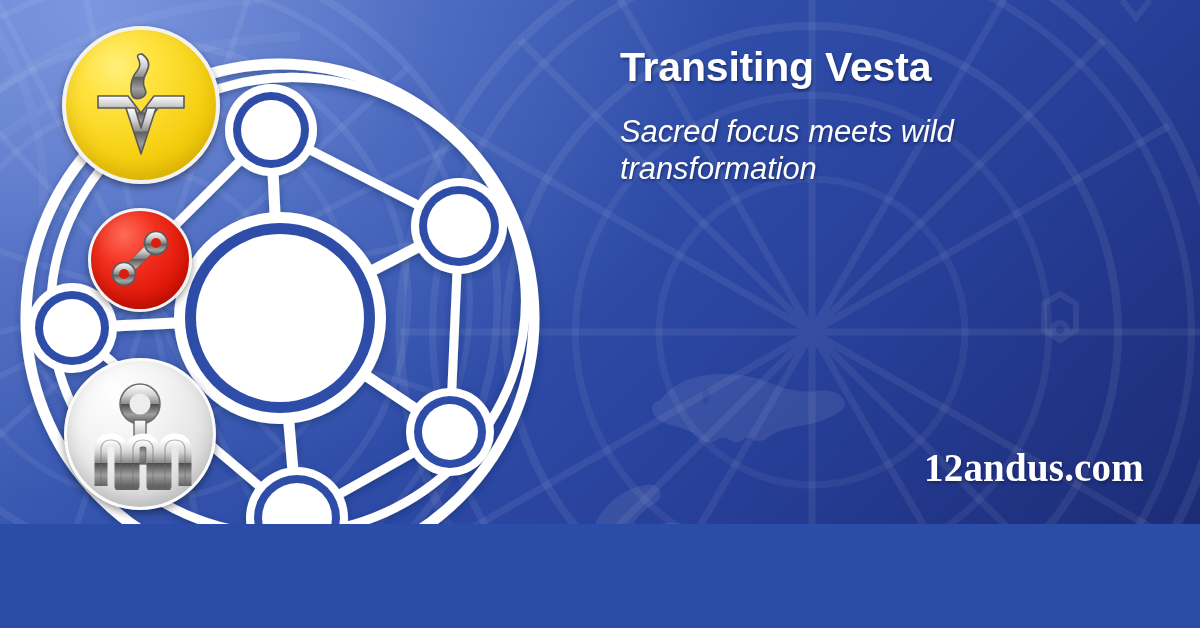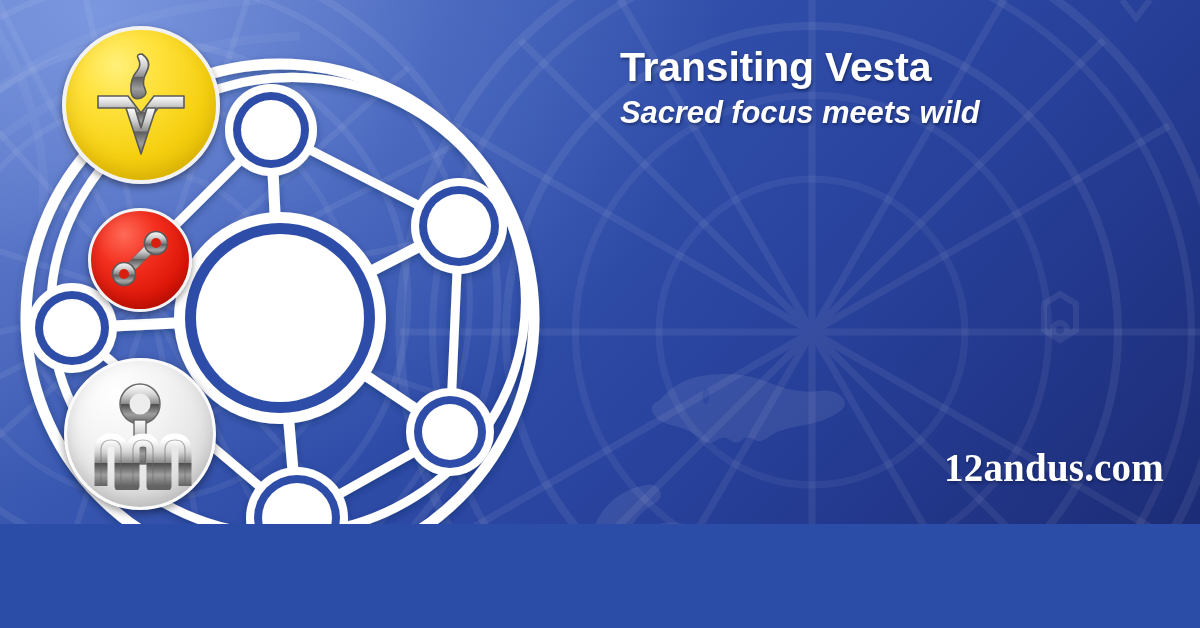--- a/index.html
+++ b/index.html
@@ -86,33 +86,33 @@
   }
   #headline {
     font-size:41px;
     font-weight:bold;
     line-height:1.13;
     color:#ffffff;
     letter-spacing:-0.2px;
     text-shadow:1px 2px 3px rgba(10,20,60,0.55);
   }
   #subtitle {
-    margin-top:5px;
+    margin-top:24px;
     font-size:31px;
-    font-weight:bold;
+    font-weight:normal;
     font-style:italic;
     line-height:1.17;
     color:#fdfdfd;
     letter-spacing:-0.1px;
     text-shadow:1px 2px 3px rgba(10,20,60,0.5);
   }
 
   #brand {
     position:absolute;
-    right:36px;
+    right:56px;
     bottom:34px;
     font-family:"Liberation Serif", serif;
     font-size:39px;
     font-weight:bold;
     color:#ffffff;
     letter-spacing:0.2px;
     text-shadow:1px 2px 3px rgba(10,20,60,0.5);
     margin-top:32px;
   }
 </style>
@@ -367,18 +367,19 @@
                L98 108" fill="none" stroke="#6a6a6a" stroke-width="1.2" opacity="0.5"></path>
     </svg>
   </div>
 
   <div id="text-block">
     <div id="headline">
       <div>Transiting Vesta</div>
     </div>
     <div id="subtitle">
       <div>Sacred focus meets wild</div>
+      <div>transformation</div>
     </div>
   </div>
 
   <div id="brand">12andus.com</div>
 
 </div>
 
 </body></html>

